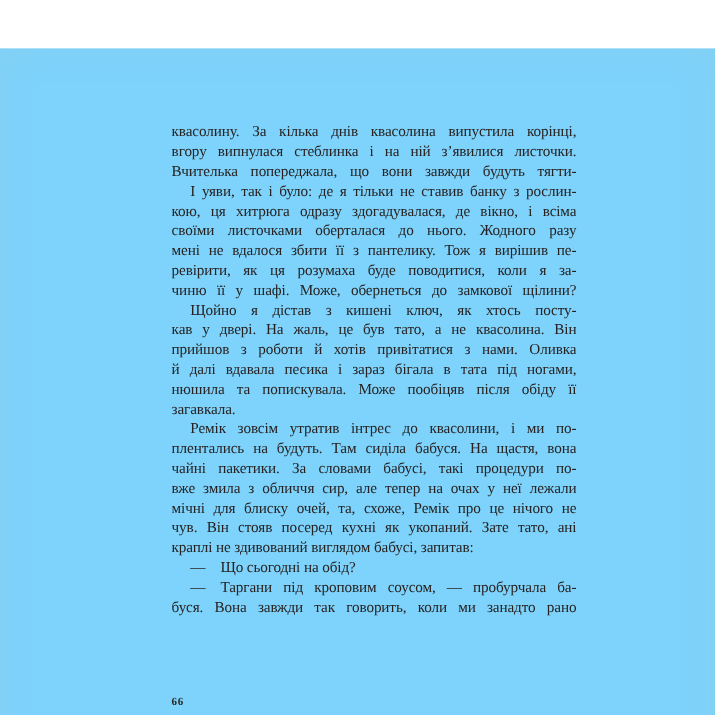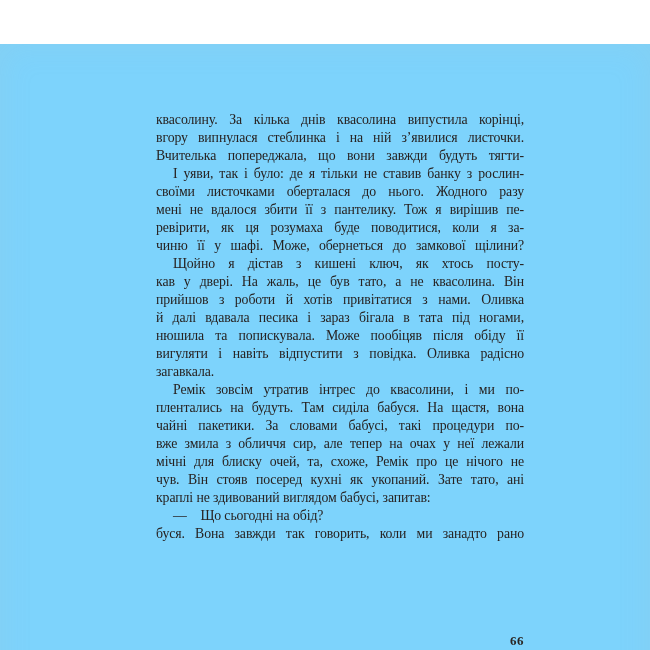--- a/index.html
+++ b/index.html
@@ -38,54 +38,55 @@
     text-align-last: left;
   }
   .line.indent {
     text-indent: 17px;
   }
   .page-number {
     position: absolute;
     top: 589px;
     left: 156px;
     width: 368px;
-    text-align: right;
-    font-size: 13px;
+    text-align: left;
+    font-size: 10px;
     font-weight: 700;
     color: #2b2623;
     letter-spacing: 0.5px;
   }
 </style>
 </head>
 <body>
 
 <div class="page">
 
   <div class="text-block">
     <div class="line">квасолину. За кілька днів квасолина випустила корінці,</div>
     <div class="line">вгору випнулася стеблинка і на ній з’явилися листочки.</div>
     <div class="line">Вчителька попереджала, що вони завжди будуть тягти-</div>
     <div class="line indent">І уяви, так і було: де я тільки не ставив банку з рослин-</div>
+    <div class="line">кою, ця хитрюга одразу здогадувалася, де вікно, і всіма</div>
     <div class="line">своїми листочками оберталася до нього. Жодного разу</div>
     <div class="line">мені не вдалося збити її з пантелику. Тож я вирішив пе-</div>
     <div class="line">ревірити, як ця розумаха буде поводитися, коли я за-</div>
     <div class="line">чиню її у шафі. Може, обернеться до замкової щілини?</div>
     <div class="line indent">Щойно я дістав з кишені ключ, як хтось посту-</div>
     <div class="line">кав у двері. На жаль, це був тато, а не квасолина. Він</div>
     <div class="line">прийшов з роботи й хотів привітатися з нами. Оливка</div>
     <div class="line">й далі вдавала песика і зараз бігала в тата під ногами,</div>
     <div class="line">нюшила та попискувала. Може пообіцяв після обіду її</div>
-    <div class="line">вигуляти і навіть відпустити з повідка. Оливка радісно</div>
     <div class="line end">загавкала.</div>
     <div class="line indent">Ремік зовсім утратив інтрес до квасолини, і ми по-</div>
     <div class="line">плентались на будуть. Там сиділа бабуся. На щастя, вона</div>
     <div class="line">чайні пакетики. За словами бабусі, такі процедури по-</div>
     <div class="line">вже змила з обличчя сир, але тепер на очах у неї лежали</div>
     <div class="line">мічні для блиску очей, та, схоже, Ремік про це нічого не</div>
     <div class="line">чув. Він стояв посеред кухні як укопаний. Зате тато, ані</div>
     <div class="line end">краплі не здивований виглядом бабусі, запитав:</div>
     <div class="line indent end">— Що сьогодні на обід?</div>
+    <div class="line indent">— Таргани під кроповим соусом, — пробурчала ба-</div>
     <div class="line">буся. Вона завжди так говорить, коли ми занадто рано</div>
   </div>
 
   <div class="page-number">66</div>
 
 </div>
 
 </body></html>

